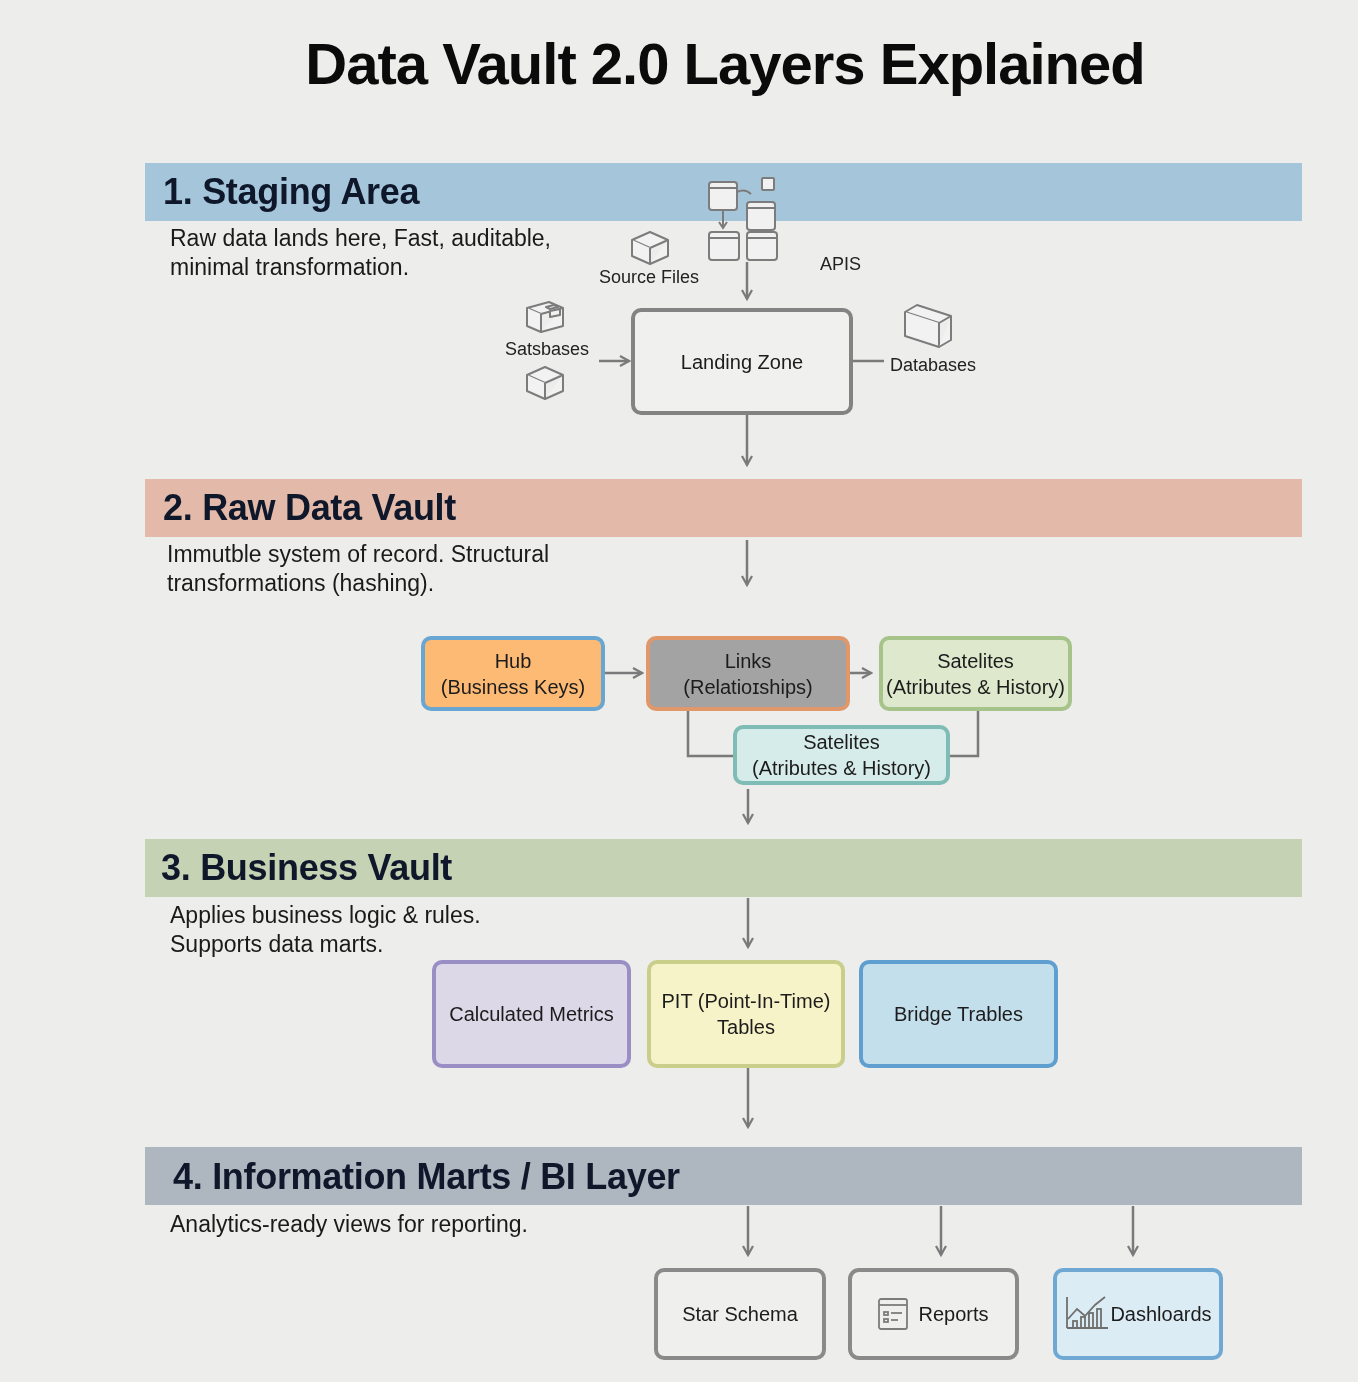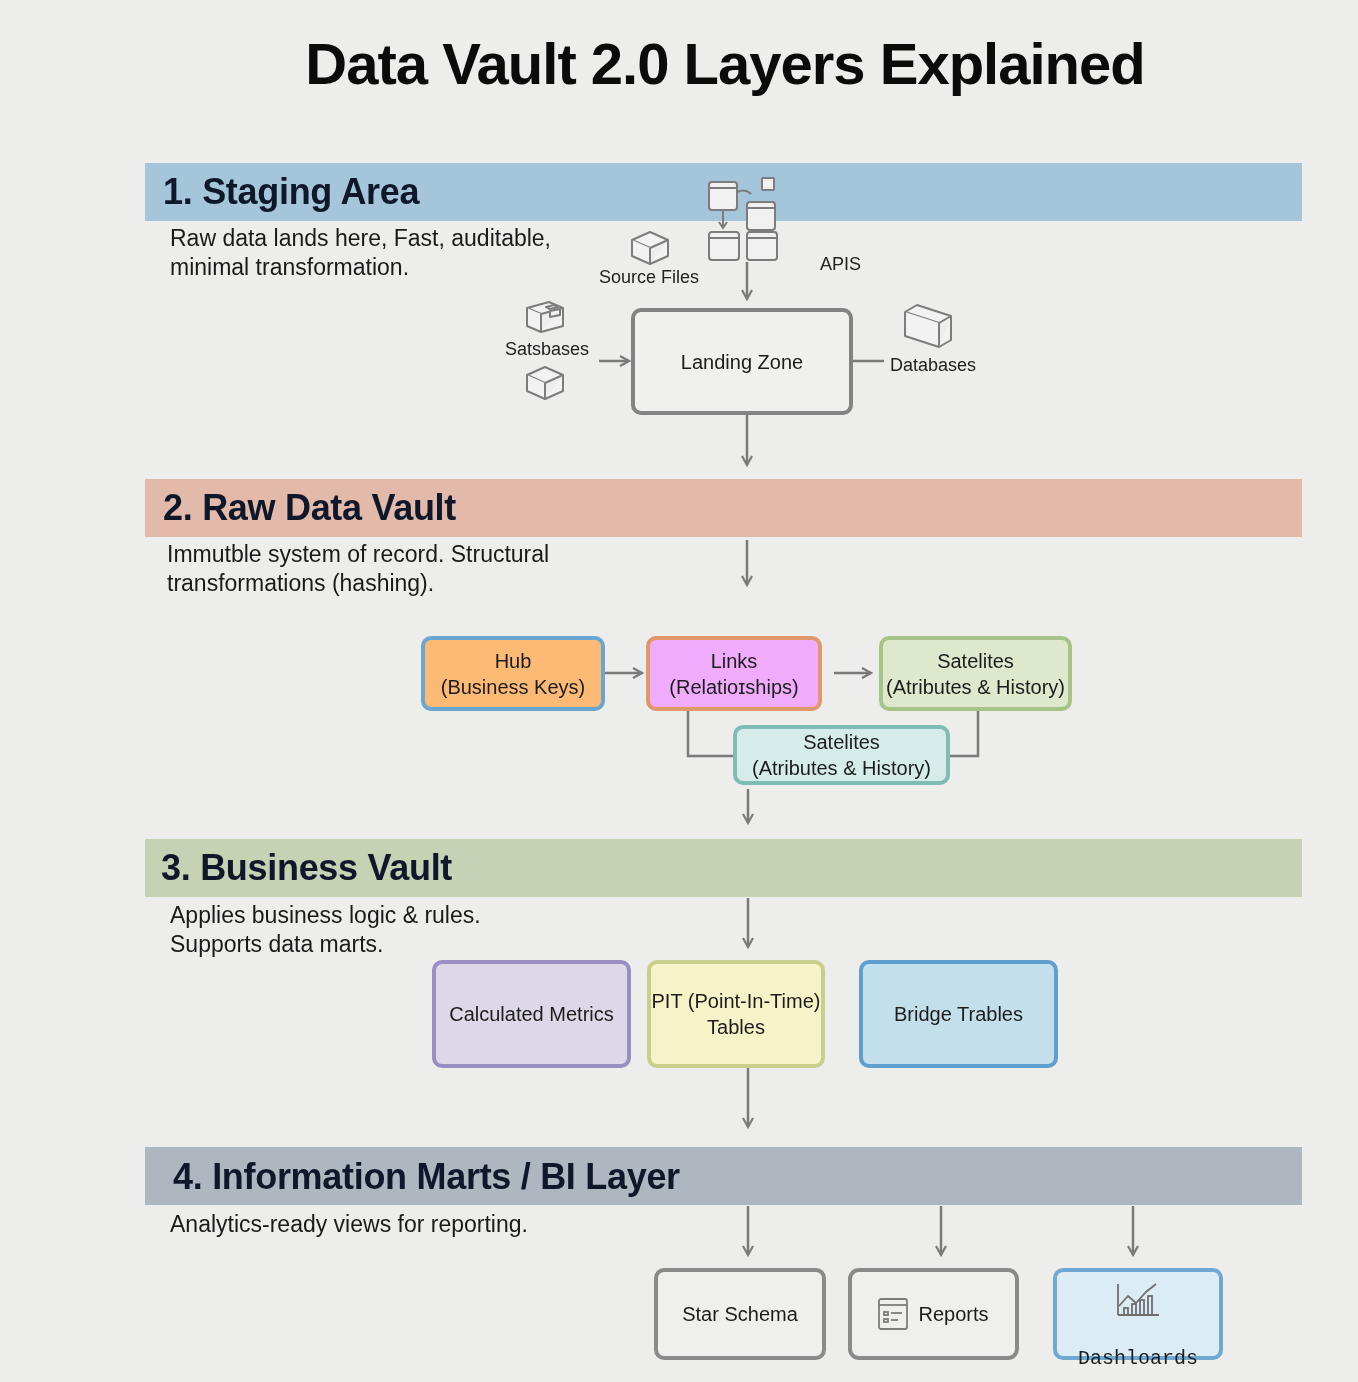--- a/index.html
+++ b/index.html
@@ -158,37 +158,37 @@
 <div class="abs lbl" style="left:890px;top:355px;">Databases</div>
 
 <div class="abs box" style="left:631px;top:308px;width:222px;height:107px;background:#f0f0ef;border-color:#838383;">
   <span>Landing Zone</span>
 </div>
 
 <div class="abs box" style="left:421px;top:636px;width:184px;height:75px;background:#fdba74;border-color:#6aa6d2;">
   <span>Hub
 (Business Keys)</span>
 </div>
-<div class="abs box" style="left:646px;top:636px;width:176px;height:75px;background:#f0abfc;border-color:#e0976a;">
+<div class="abs box" style="left:646px;top:636px;width:204px;height:75px;background:#a3a3a3;border-color:#e0976a;">
   <span>Links
 (Relatioɪships)</span>
 </div>
 <div class="abs box" style="left:879px;top:636px;width:193px;height:75px;background:#dde8cd;border-color:#a6c48a;">
   <span>Satelites
 (Atributes &amp; History)</span>
 </div>
 <div class="abs box" style="left:733px;top:725px;width:217px;height:60px;background:#d6ecea;border-color:#7fbcb6;line-height:26px;">
   <span>Satelites
 (Atributes &amp; History)</span>
 </div>
 
 <div class="abs box" style="left:432px;top:960px;width:199px;height:108px;background:#dcd8e8;border-color:#9a8fc4;">
   <span>Calculated Metrics</span>
 </div>
-<div class="abs box" style="left:647px;top:960px;width:178px;height:108px;background:#f7f3c8;border-color:#c9cf8a;">
+<div class="abs box" style="left:647px;top:960px;width:198px;height:108px;background:#f7f3c8;border-color:#c9cf8a;">
   <span>PIT (Point-In-Time)
 Tables</span>
 </div>
 <div class="abs box" style="left:859px;top:960px;width:199px;height:108px;background:#c3dfec;border-color:#5f9fcf;">
   <span>Bridge Trables</span>
 </div>
 
 <div class="abs box" style="left:654px;top:1268px;width:172px;height:92px;background:#efefee;border-color:#8a8a8a;">
   <span>Star Schema</span>
 </div>
@@ -200,21 +200,21 @@
         <line x1="1" y1="7" x2="29" y2="7"></line>
         <rect x="6" y="14" width="4" height="3"></rect>
         <line x1="13" y1="15" x2="24" y2="15"></line>
         <rect x="6" y="21" width="4" height="3"></rect>
         <line x1="13" y1="22" x2="20" y2="22"></line>
       </g>
     </svg>
   </span>
   <span>Reports</span>
 </div>
-<div class="abs box" style="left:1053px;top:1268px;width:170px;height:92px;background:#dcecf4;border-color:#6fa9d3;flex-direction:column;font-family:Liberation Mono, monospace;">
+<div class="abs box" style="left:1053px;top:1268px;width:170px;height:92px;background:#dcecf4;border-color:#6fa9d3;flex-direction:row;">
   <span class="icon" style="position:relative;margin-bottom:2px;">
     <svg width="46" height="36" viewBox="0 0 46 36">
       <g fill="none" stroke="#6f6f6f" stroke-width="1.8">
         <line x1="3" y1="2" x2="3" y2="33"></line>
         <line x1="3" y1="33" x2="44" y2="33"></line>
         <polyline points="4,24 13,14 21,21 31,10 41,2"></polyline>
         <rect x="9" y="26" width="4" height="7"></rect>
         <rect x="17" y="22" width="4" height="11"></rect>
         <rect x="25" y="18" width="4" height="15"></rect>
         <rect x="33" y="14" width="4" height="19"></rect>

